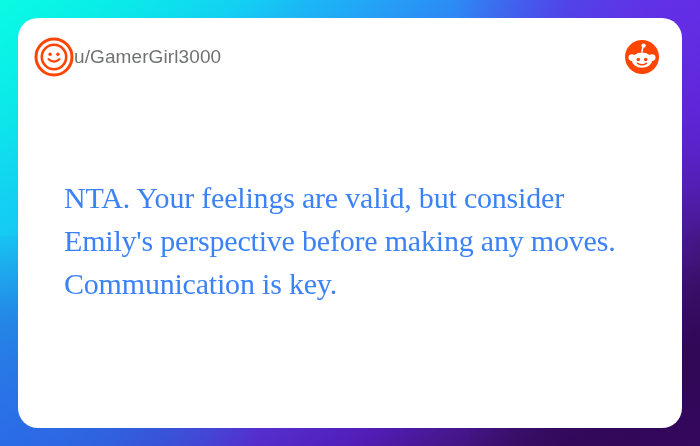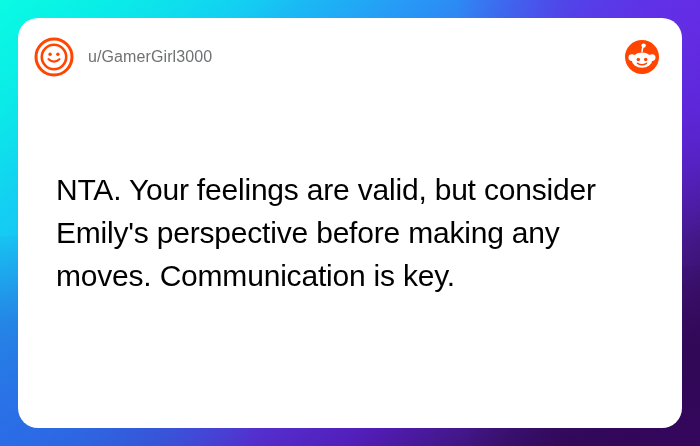--- a/index.html
+++ b/index.html
@@ -102,22 +102,21 @@
   }
 
   .avatar {
     width: 40px;
     height: 40px;
     flex: 0 0 auto;
     display: block;
   }
 
   .username {
-    margin-left: 14px;
-    font-size: 16px;
+    font-size: 19px;
     letter-spacing: 0.1px;
     color: #6f7173;
     white-space: nowrap;
     font-family: "Liberation Sans", sans-serif;
   }
 
   .header-spacer { flex: 1 1 auto; }
 
   .brand-logo {
     width: 36px;
@@ -127,26 +126,26 @@
   }
 
   
   .card-body {
     position: absolute;
     left: 38px;
     top: 150px;
     right: 30px;
   }
   .body-text {
-    margin: 0;
+    margin: 8px;
     font-size: 30px;
     line-height: 43px;
-    color: #000000;
+    color: #3b82f6;
     letter-spacing: -0.2px;
-    font-family: Liberation Sans, sans-serif;
+    font-family: Liberation Serif, serif;
     font-weight: 400;
     white-space: pre-wrap;
   }
 </style>
 </head>
 <body>
 
 <div id="stage">
 
   <div class="backdrop"></div>

